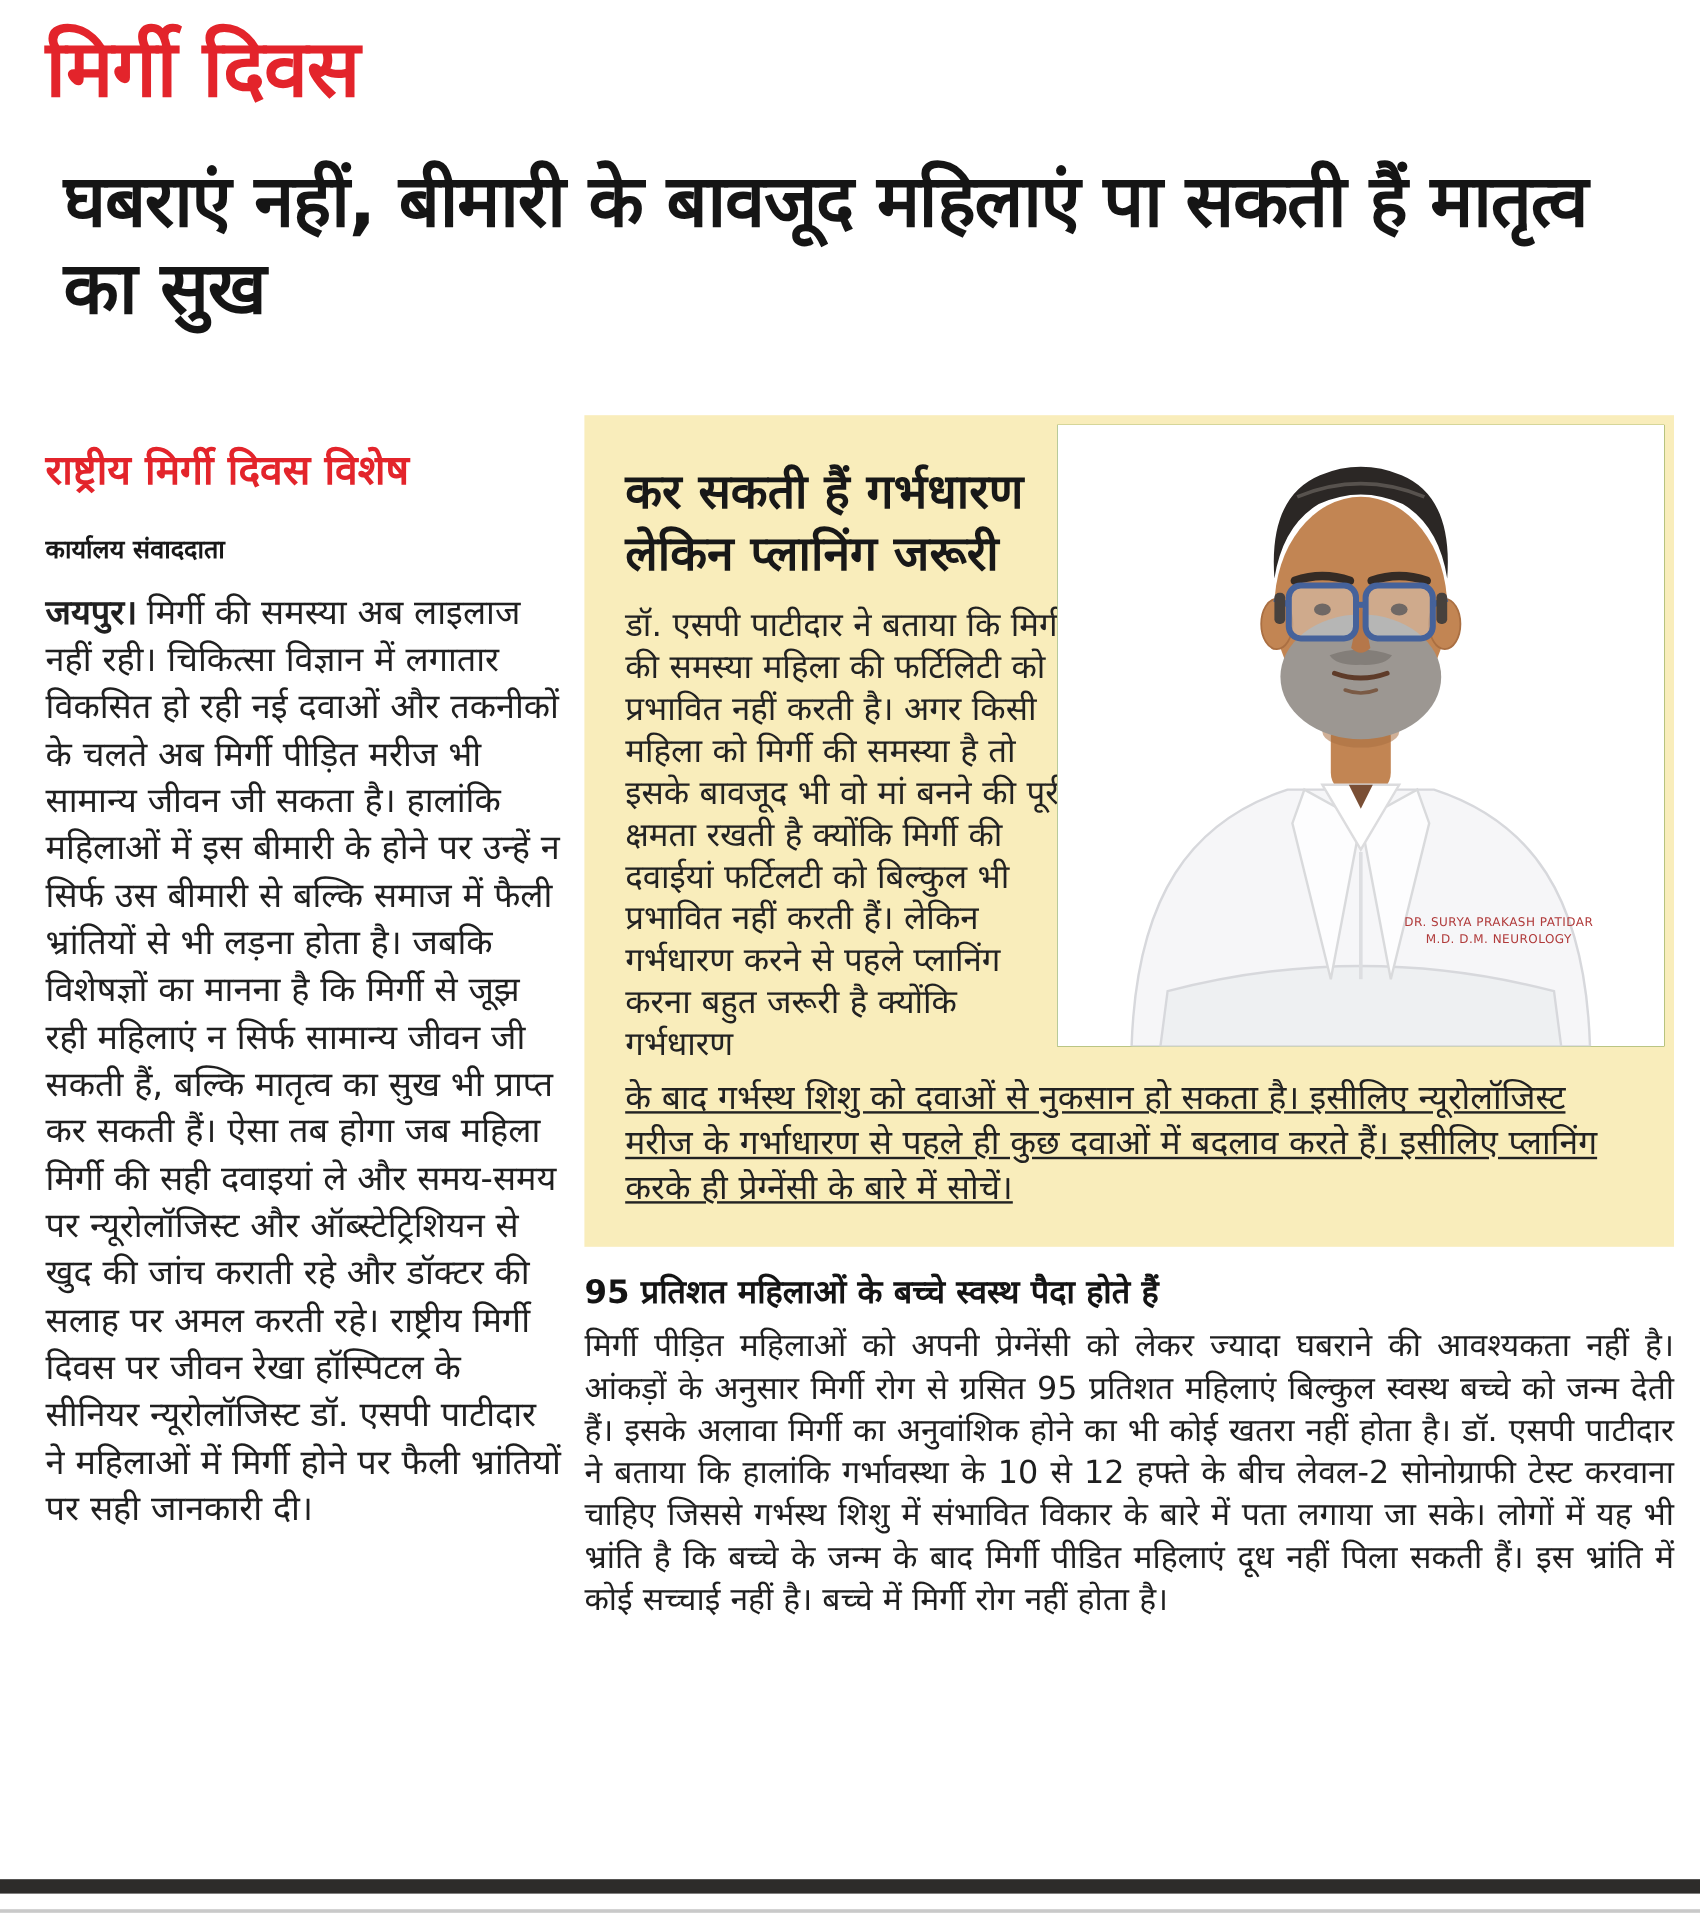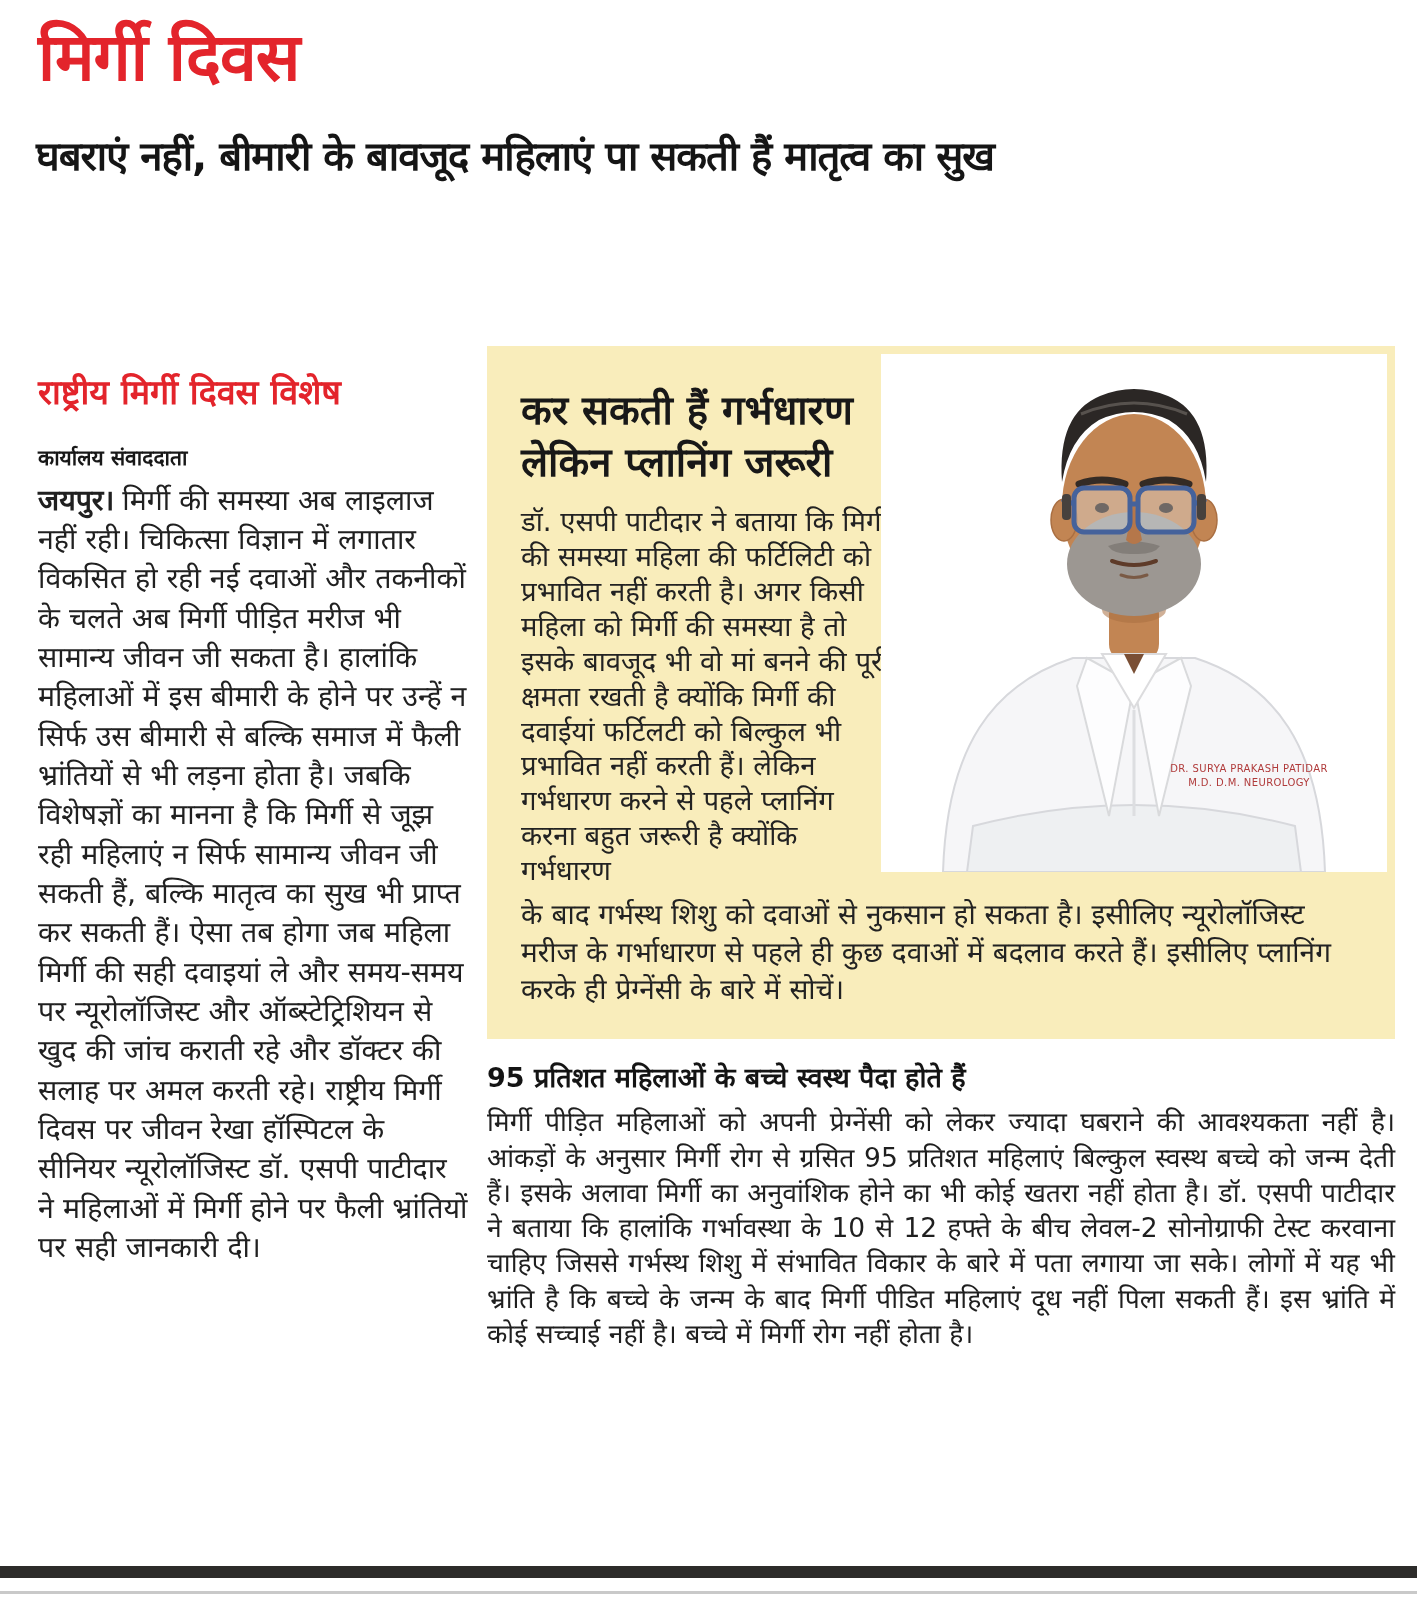--- a/index.html
+++ b/index.html
@@ -10,22 +10,22 @@
     color:#1c1c1c;
     position:relative;
     overflow:hidden;
   }
   .kicker{
     position:absolute;left:38px;top:22px;
     font-size:66px;font-weight:800;color:#e3242b;
     line-height:1.1;letter-spacing:-1px;
   }
   .headline{
-    position:absolute;left:36px;top:132px;width:1340px;
-    font-size:40px;font-weight:800;color:#151515;
+    position:absolute;left:53px;top:132px;width:1340px;
+    font-size:60px;font-weight:800;color:#151515;
     line-height:1.22;letter-spacing:-1px;
   }
   
   .left-col{position:absolute;left:38px;top:348px;width:432px;}
   .section-label{
     font-size:34px;font-weight:800;color:#e3242b;line-height:1.2;margin-top:24px;
   }
   .highlight{
     margin-top:14px;font-size:37px;font-weight:800;color:#181818;line-height:1.32;
   }
@@ -74,21 +74,21 @@
 </head>
 <body>
 
 <div class="kicker">मिर्गी दिवस</div>
 
 <h1 class="headline" style="margin:0;">घबराएं नहीं, बीमारी के बावजूद महिलाएं पा सकती हैं मातृत्व का सुख</h1>
 
 <div class="left-col">
   <div class="section-label">राष्ट्रीय मिर्गी दिवस विशेष</div>
   <div class="byline">कार्यालय संवाददाता</div>
-  <p class="lead-body" style="margin:10px 0 0 0;">
+  <p class="lead-body" style="margin:20px 0 0 0;">
     <b>जयपुर।</b><span>मिर्गी की समस्या अब लाइलाज नहीं रही। चिकित्सा विज्ञान में लगातार विकसित हो रही नई दवाओं और तकनीकों के चलते अब मिर्गी पीड़ित मरीज भी सामान्य जीवन जी सकता है। हालांकि महिलाओं में इस बीमारी के होने पर उन्हें न सिर्फ उस बीमारी से बल्कि समाज में फैली भ्रांतियों से भी लड़ना होता है। जबकि विशेषज्ञों का मानना है कि मिर्गी से जूझ रही महिलाएं न सिर्फ सामान्य जीवन जी सकती हैं, बल्कि मातृत्व का सुख भी प्राप्त कर सकती हैं। ऐसा तब होगा जब महिला मिर्गी की सही दवाइयां ले और समय-समय पर न्यूरोलॉजिस्ट और ऑब्स्टेट्रिशियन से खुद की जांच कराती रहे और डॉक्टर की सलाह पर अमल करती रहे। राष्ट्रीय मिर्गी दिवस पर जीवन रेखा हॉस्पिटल के सीनियर न्यूरोलॉजिस्ट डॉ. एसपी पाटीदार ने महिलाओं में मिर्गी होने पर फैली भ्रांतियों पर सही जानकारी दी।</span>
   </p>
 </div>
 
 <div class="right-flow">
 
   <div class="yellow-box">
     <div class="photo-box">
       <svg viewBox="0 0 506 518" xmlns="http://www.w3.org/2000/svg">
         <rect x="0" y="0" width="506" height="518" fill="#ffffff"></rect>
@@ -136,21 +136,21 @@
         <path d="M200 60 Q253 38 306 60" stroke="#6b6560" stroke-width="3" fill="none" opacity="0.7"></path>
         <rect x="181" y="140" width="9" height="26" rx="4" fill="#47413d"></rect>
         <rect x="316" y="140" width="9" height="26" rx="4" fill="#47413d"></rect>
 
         <text x="368" y="418" text-anchor="middle" font-size="10" fill="#b03a3a" letter-spacing="0.4">DR. SURYA PRAKASH PATIDAR</text>
         <text x="368" y="432" text-anchor="middle" font-size="10" fill="#b03a3a" letter-spacing="0.4">M.D. D.M. NEUROLOGY</text>
       </svg>
     </div>
     <div class="yb-title">कर सकती हैं गर्भधारण लेकिन प्लानिंग जरूरी</div>
     <p class="yb-narrow" style="margin:16px 0 0 0;">डॉ. एसपी पाटीदार ने बताया कि मिर्गी की समस्या महिला की फर्टिलिटी को प्रभावित नहीं करती है। अगर किसी महिला को मिर्गी की समस्या है तो इसके बावजूद भी वो मां बनने की पूरी क्षमता रखती है क्योंकि मिर्गी की दवाईयां फर्टिलटी को बिल्कुल भी प्रभावित नहीं करती हैं। लेकिन गर्भधारण करने से पहले प्लानिंग करना बहुत जरूरी है क्योंकि गर्भधारण</p>
-    <p class="yb-wide" style="margin:8px 0 0 0;">के बाद गर्भस्थ शिशु को दवाओं से नुकसान हो सकता है। इसीलिए न्यूरोलॉजिस्ट मरीज के गर्भाधारण से पहले ही कुछ दवाओं में बदलाव करते हैं। इसीलिए प्लानिंग करके ही प्रेग्नेंसी के बारे में सोचें।</p>
+    <p class="yb-wide" style="margin:8px 0 0 0;text-decoration:underline;">के बाद गर्भस्थ शिशु को दवाओं से नुकसान हो सकता है। इसीलिए न्यूरोलॉजिस्ट मरीज के गर्भाधारण से पहले ही कुछ दवाओं में बदलाव करते हैं। इसीलिए प्लानिंग करके ही प्रेग्नेंसी के बारे में सोचें।</p>
   </div>
 
   <div class="story-section">
     <div class="sec-title">95 प्रतिशत महिलाओं के बच्चे स्वस्थ पैदा होते हैं</div>
     <p class="sec-body" style="margin:10px 0 0 0;">मिर्गी पीड़ित महिलाओं को अपनी प्रेग्नेंसी को लेकर ज्यादा घबराने की आवश्यकता नहीं है। आंकड़ों के अनुसार मिर्गी रोग से ग्रसित 95 प्रतिशत महिलाएं बिल्कुल स्वस्थ बच्चे को जन्म देती हैं। इसके अलावा मिर्गी का अनुवांशिक होने का भी कोई खतरा नहीं होता है। डॉ. एसपी पाटीदार ने बताया कि हालांकि गर्भावस्था के 10 से 12 हफ्ते के बीच लेवल-2 सोनोग्राफी टेस्ट करवाना चाहिए जिससे गर्भस्थ शिशु में संभावित विकार के बारे में पता लगाया जा सके। लोगों में यह भी भ्रांति है कि बच्चे के जन्म के बाद मिर्गी पीडित महिलाएं दूध नहीं पिला सकती हैं। इस भ्रांति में कोई सच्चाई नहीं है। बच्चे में मिर्गी रोग नहीं होता है।</p>
   </div>
 
   <div class="story-section">
   </div>
 

